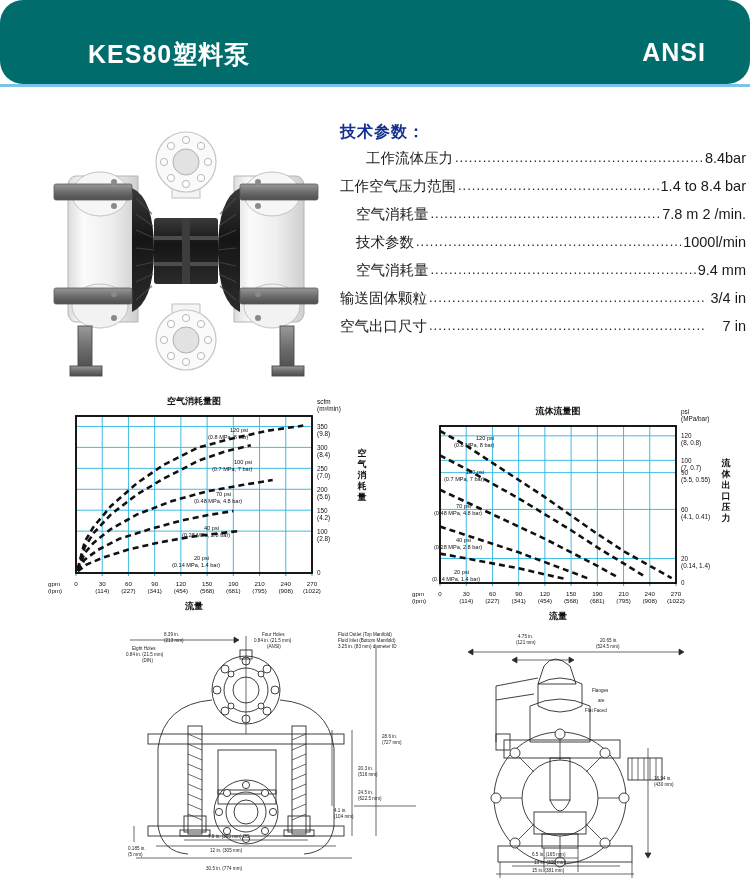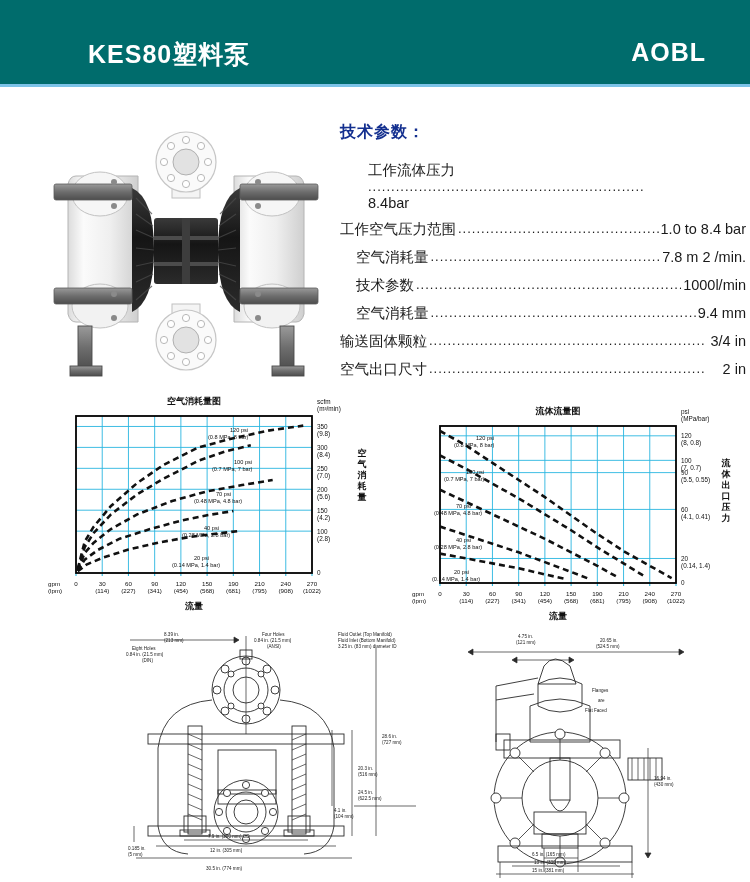--- a/index.html
+++ b/index.html
@@ -9,20 +9,21 @@
     font-family: "Liberation Sans", "DejaVu Sans", sans-serif;
     position: relative;
     overflow: hidden;
   }
 
   
   .header {
     width: 750px; height: 84px;
     background: #006c6c;
     position: relative;
+    border-radius: 23px;
   }
   .header-title {
     position: absolute; left: 88px; top: 38px;
     font-size: 25px; font-weight: bold; color: #ffffff;
     letter-spacing: 1px;
   }
   .header-brand {
     position: absolute; right: 44px; top: 38px;
     font-size: 25px; font-weight: bold; color: #ffffff;
     letter-spacing: 1px;
@@ -38,56 +39,56 @@
   }
   .pump-svg { width: 100%; height: 100%; display: block; }
 
   
   .specs {
     position: absolute; left: 340px; top: 122px;
     width: 406px;
   }
   .specs-title {
     font-size: 16px; font-weight: bold; color: #132f8f;
-    margin-bottom: 18px; letter-spacing: 1px;
+    margin-bottom: 6px; letter-spacing: 1px;
   }
   .spec-row {
     display: flex; align-items: baseline;
     font-size: 14.5px; color: #1a1a1a;
     margin-bottom: 9px; white-space: nowrap;
   }
   .spec-label { flex: 0 0 auto; }
   .spec-dots {
     flex: 1 1 auto; overflow: hidden; margin: 0 2px;
     font-size: 13px; letter-spacing: 1px; color: #1a1a1a;
     position: relative; top: -1px;
   }
   .spec-value { flex: 0 0 auto; }
-  .ind-1 { padding-left: 26px; flex-direction: column; }
+  .ind-1 { padding-left: 26px; }
   .ind-2 { padding-left: 16px; }
   .ind-0 { padding-left: 0px; }
 
   
   .chart-block { position: absolute; }
   #chart-left  { left: 34px;  top: 388px; width: 340px; height: 235px; }
   #chart-right { left: 398px; top: 398px; width: 340px; height: 235px; }
   .chart-svg { width: 100%; height: 100%; display: block; }
 
   
   .drawing { position: absolute; }
   #drawing-left  { left: 126px; top: 630px; width: 330px; height: 250px; }
   #drawing-right { left: 452px; top: 630px; width: 296px; height: 250px; }
   .drawing-svg { width: 100%; height: 100%; display: block; }
 </style>
 </head>
 <body>
 
 <div class="header">
   <div class="header-title">KES80塑料泵</div>
-  <div class="header-brand">AOBL</div>
+  <div class="header-brand">ANSI</div>
 </div>
 <div class="header-rule"></div>
 
 <div class="photo-wrap">
   <svg class="pump-svg" viewBox="0 0 292 268">
     <defs>
       <linearGradient id="plg" x1="0" y1="0" x2="1" y2="0">
         <stop offset="0%" stop-color="#dcdcdc"></stop>
         <stop offset="22%" stop-color="#fbfbfb"></stop>
         <stop offset="60%" stop-color="#efefef"></stop>
@@ -197,21 +198,21 @@
   <div class="specs-title" style="color: rgb(19, 47, 143);">技术参数：</div>
   <div id="spec-list">
       <div class="spec-row ind-1">
         <span class="spec-label">工作流体压力</span>
         <span class="spec-dots">............................................................</span>
         <span class="spec-value">8.4bar</span>
       </div>
       <div class="spec-row ind-0">
         <span class="spec-label">工作空气压力范围</span>
         <span class="spec-dots">............................................................</span>
-        <span class="spec-value">1.0 to 8.4 bar</span>
+        <span class="spec-value">1.4 to 8.4 bar</span>
       </div>
       <div class="spec-row ind-2">
         <span class="spec-label">空气消耗量</span>
         <span class="spec-dots">............................................................</span>
         <span class="spec-value">7.8 m 2 /min.</span>
       </div>
       <div class="spec-row ind-2">
         <span class="spec-label">技术参数</span>
         <span class="spec-dots">............................................................</span>
         <span class="spec-value">1000l/min</span>
@@ -222,21 +223,21 @@
         <span class="spec-value">9.4 mm</span>
       </div>
       <div class="spec-row ind-0">
         <span class="spec-label">输送固体颗粒</span>
         <span class="spec-dots">............................................................</span>
         <span class="spec-value">3/4 in</span>
       </div>
       <div class="spec-row ind-0">
         <span class="spec-label">空气出口尺寸</span>
         <span class="spec-dots">............................................................</span>
-        <span class="spec-value">2 in</span>
+        <span class="spec-value">7 in</span>
       </div>
     </div>
 </div>
 
 <div class="chart-block" id="chart-left">
     <svg viewBox="0 0 340 235" class="chart-svg">
       <text x="160" y="16" text-anchor="middle" font-size="9" font-weight="bold" fill="#111" font-family="Liberation Sans, sans-serif">空气消耗量图</text>
       <line x1="42" y1="185" x2="42" y2="188" stroke="#29b6e0" stroke-width="1.1"></line>
       <text x="42" y="198" text-anchor="middle" font-size="6.2" fill="#111" font-family="Liberation Sans, sans-serif">0</text>
       <line x1="68.22222222222223" y1="28" x2="68.22222222222223" y2="185" stroke="#29b6e0" stroke-width="0.9"></line>

